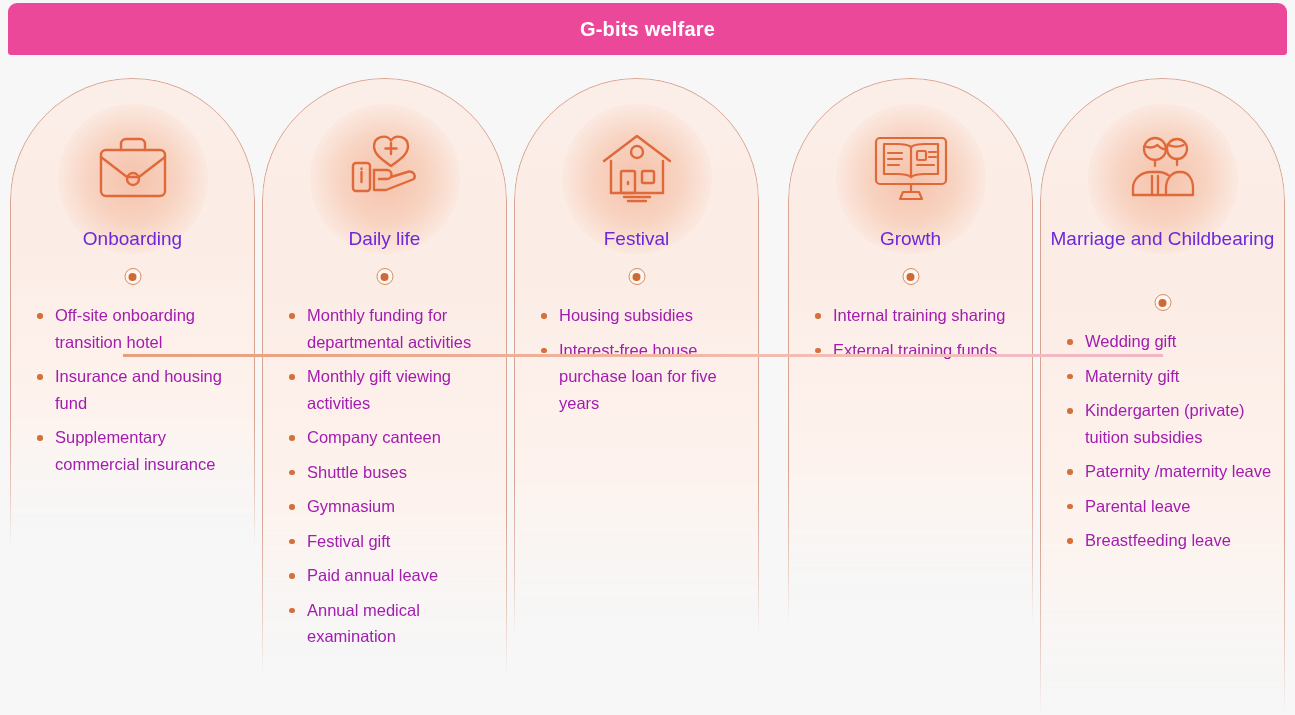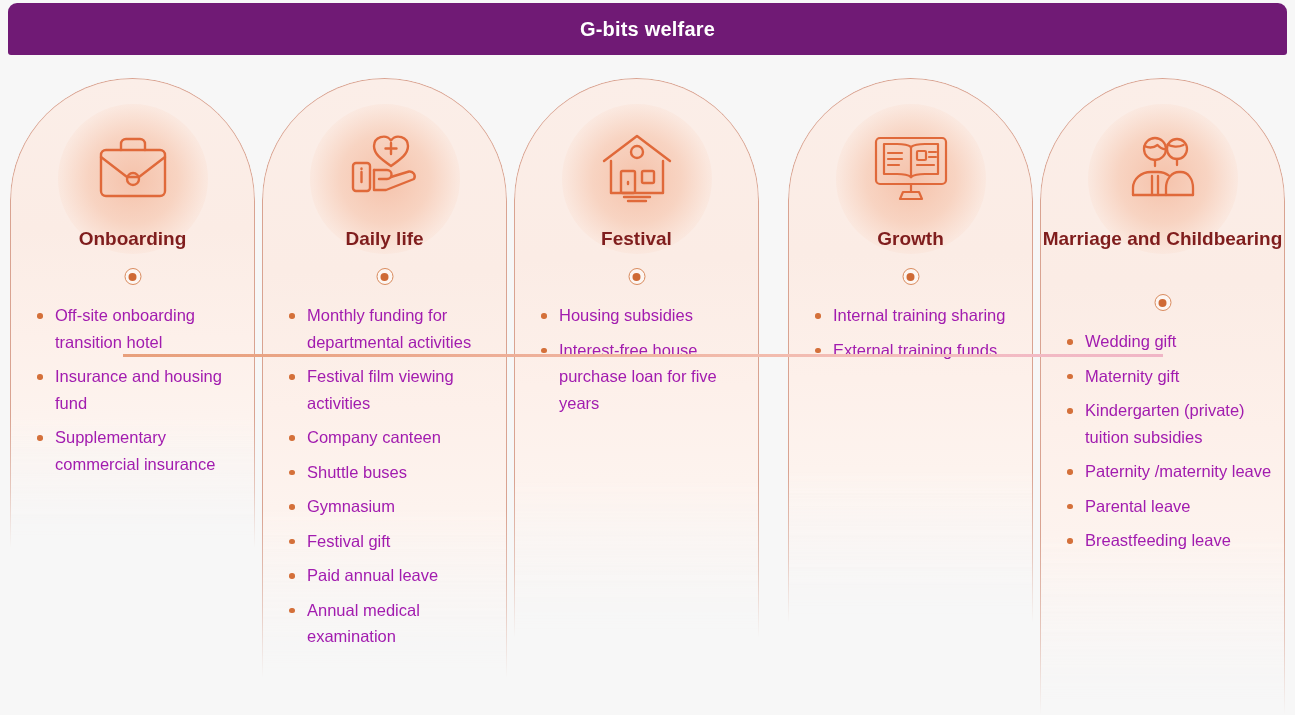--- a/index.html
+++ b/index.html
@@ -16,21 +16,21 @@
     position: relative;
   }
 
   
   #header-banner {
     position: absolute;
     left: 8px;
     top: 3px;
     width: 1279px;
     height: 52px;
-    background: #701a75;
+    background: #ec4899;
     border-radius: 9px 9px 3px 3px;
     display: flex;
     align-items: center;
     justify-content: center;
   }
   #header-title {
     color: #ffffff;
     font-size: 20px;
     font-weight: bold;
     letter-spacing: 0.2px;
@@ -111,23 +111,23 @@
     justify-content: center;
   }
   .icon-wrap svg { display: block; }
 
   .card-title {
     position: absolute;
     left: 0;
     top: 148px;
     width: 100%;
     text-align: center;
-    color: #7f1d1d;
+    color: #6d28d9;
     font-size: 19px;
-    font-weight: bold;
+    font-weight: normal;
     line-height: 26px;
   }
 
   
   .node-dot {
     position: absolute;
     left: 50%;
     transform: translateX(-50%);
     top: 190px;
     width: 17px;
@@ -242,21 +242,21 @@
       </svg>
     </div>
     <div class="card-title">
       <span>Daily life</span>
     </div>
     <div class="node-dot">
         <i></i>
       </div>
     <ul class="bullets">
       <li>Monthly funding for departmental activities</li>
-      <li>Festival film viewing activities</li>
+      <li>Monthly gift viewing activities</li>
       <li>Company canteen</li>
       <li>Shuttle buses</li>
       <li>Gymnasium</li>
       <li>Festival gift</li>
       <li>Paid annual leave</li>
       <li>Annual medical examination</li>
     </ul>
   </div>
 
   <div class="column col-2">

